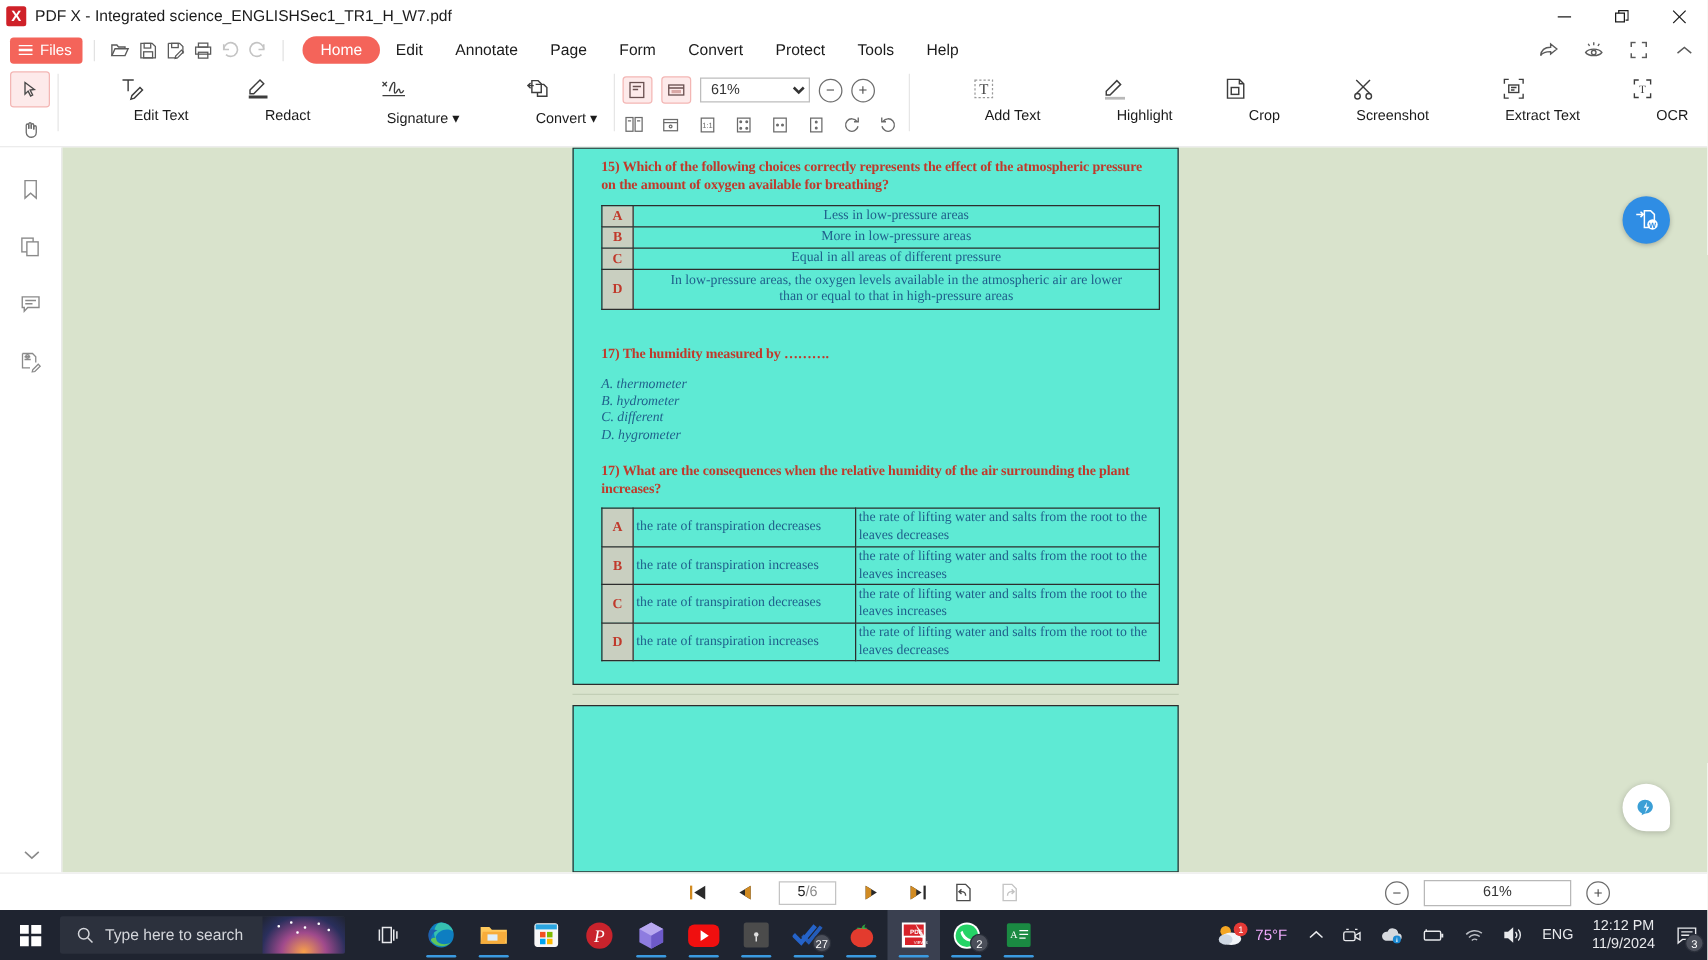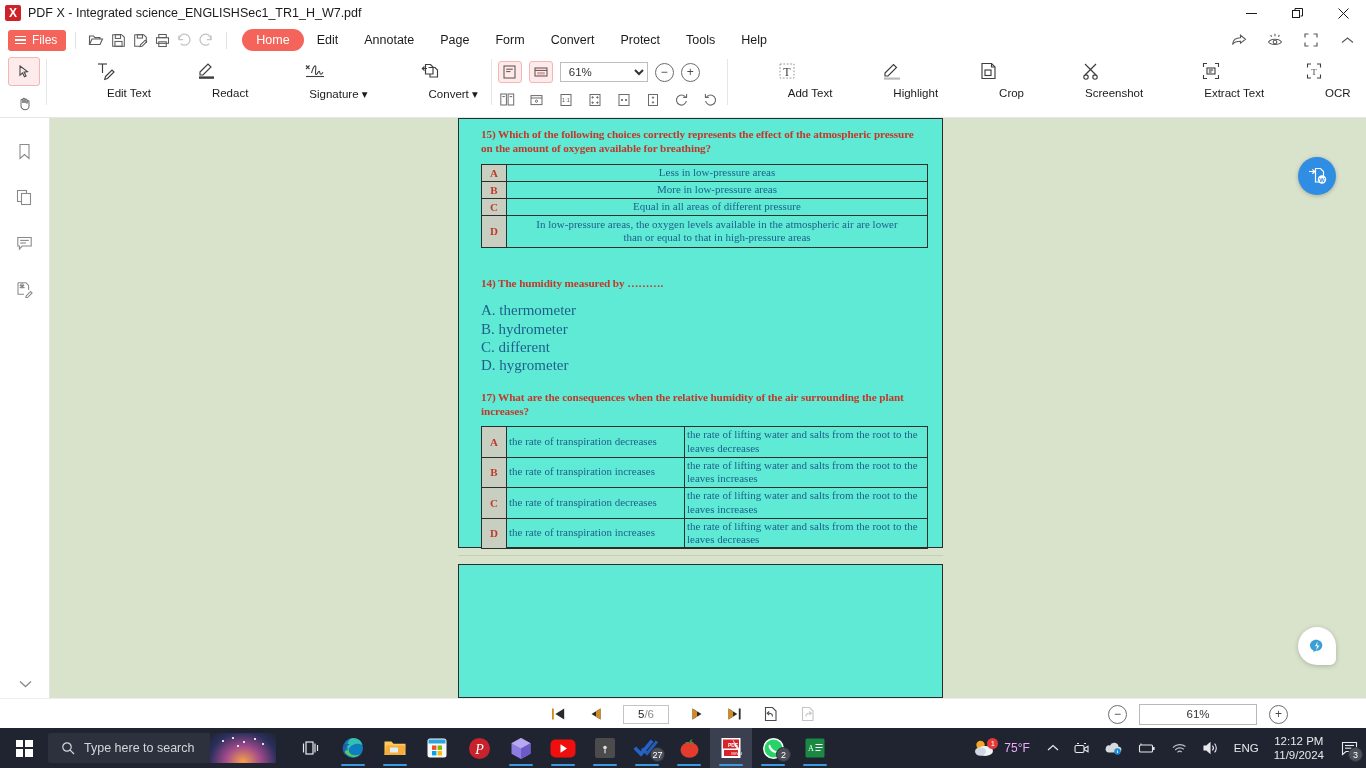--- a/index.html
+++ b/index.html
@@ -129,21 +129,21 @@
   .page1 { left:408px; top:0px; width:485px; height:430px; }
   .page2 { left:408px; top:446px; width:485px; height:134px; }
   .page-gap-line { position:absolute; left:408px; top:437px; width:485px; height:1px; background:#c3cfb6; }
 
   .doc-pad { padding:8px 22px 0 22px; }
   .q-text {
     color:#c0392b; font-family:"Liberation Serif", serif;
     font-size:11.2px; line-height:1.27; font-weight:bold; letter-spacing:-0.1px;
   }
   .ans-list { margin-top:11px; }
-  .ans-list div { color:#1f5f8b; font-family:"Liberation Serif", serif; font-size:15px; line-height:1.22; }
+  .ans-list div { color:#1f5f8b; font-family:"Liberation Serif", serif; font-size:11px; line-height:1.22;font-style:italic; }
 
   table.qt {
     border-collapse:collapse; width:447px; margin-top:9px;
     table-layout:fixed;
   }
   table.qt td { border:1px solid #2d2d2d; padding:1px 2px; vertical-align:middle; }
   td.letter {
     width:25px; text-align:center; background:#c9cfc0;
     color:#c0392b; font-family:"Liberation Serif", serif;
     font-size:11px; font-weight:bold;
@@ -697,21 +697,21 @@
             <td class="letter">C</td>
             <td class="body-c">Equal in all areas of different pressure</td>
           </tr>
           <tr>
             <td class="letter">D</td>
             <td class="body-c" style="padding:2px 28px;">In low-pressure areas, the oxygen levels available in the atmospheric air are lower than or equal to that in high-pressure areas</td>
           </tr>
         </tbody>
           </table>
 
-        <div class="q-text" style="margin-top:28px;">14) The humidity measured by ……….</div>
+        <div class="q-text" style="margin-top:28px;">17) The humidity measured by ……….</div>
         <div class="ans-list">
           <div>A. thermometer</div>
           <div>B. hydrometer</div>
           <div>C. different</div>
           <div>D. hygrometer</div>
         </div>
 
         <div class="q-text" style="margin-top:15px;">17) What are the consequences when the relative humidity of the air surrounding the plant increases?</div>
         <table class="qt" style="margin-top:8px;">
           <tbody>

